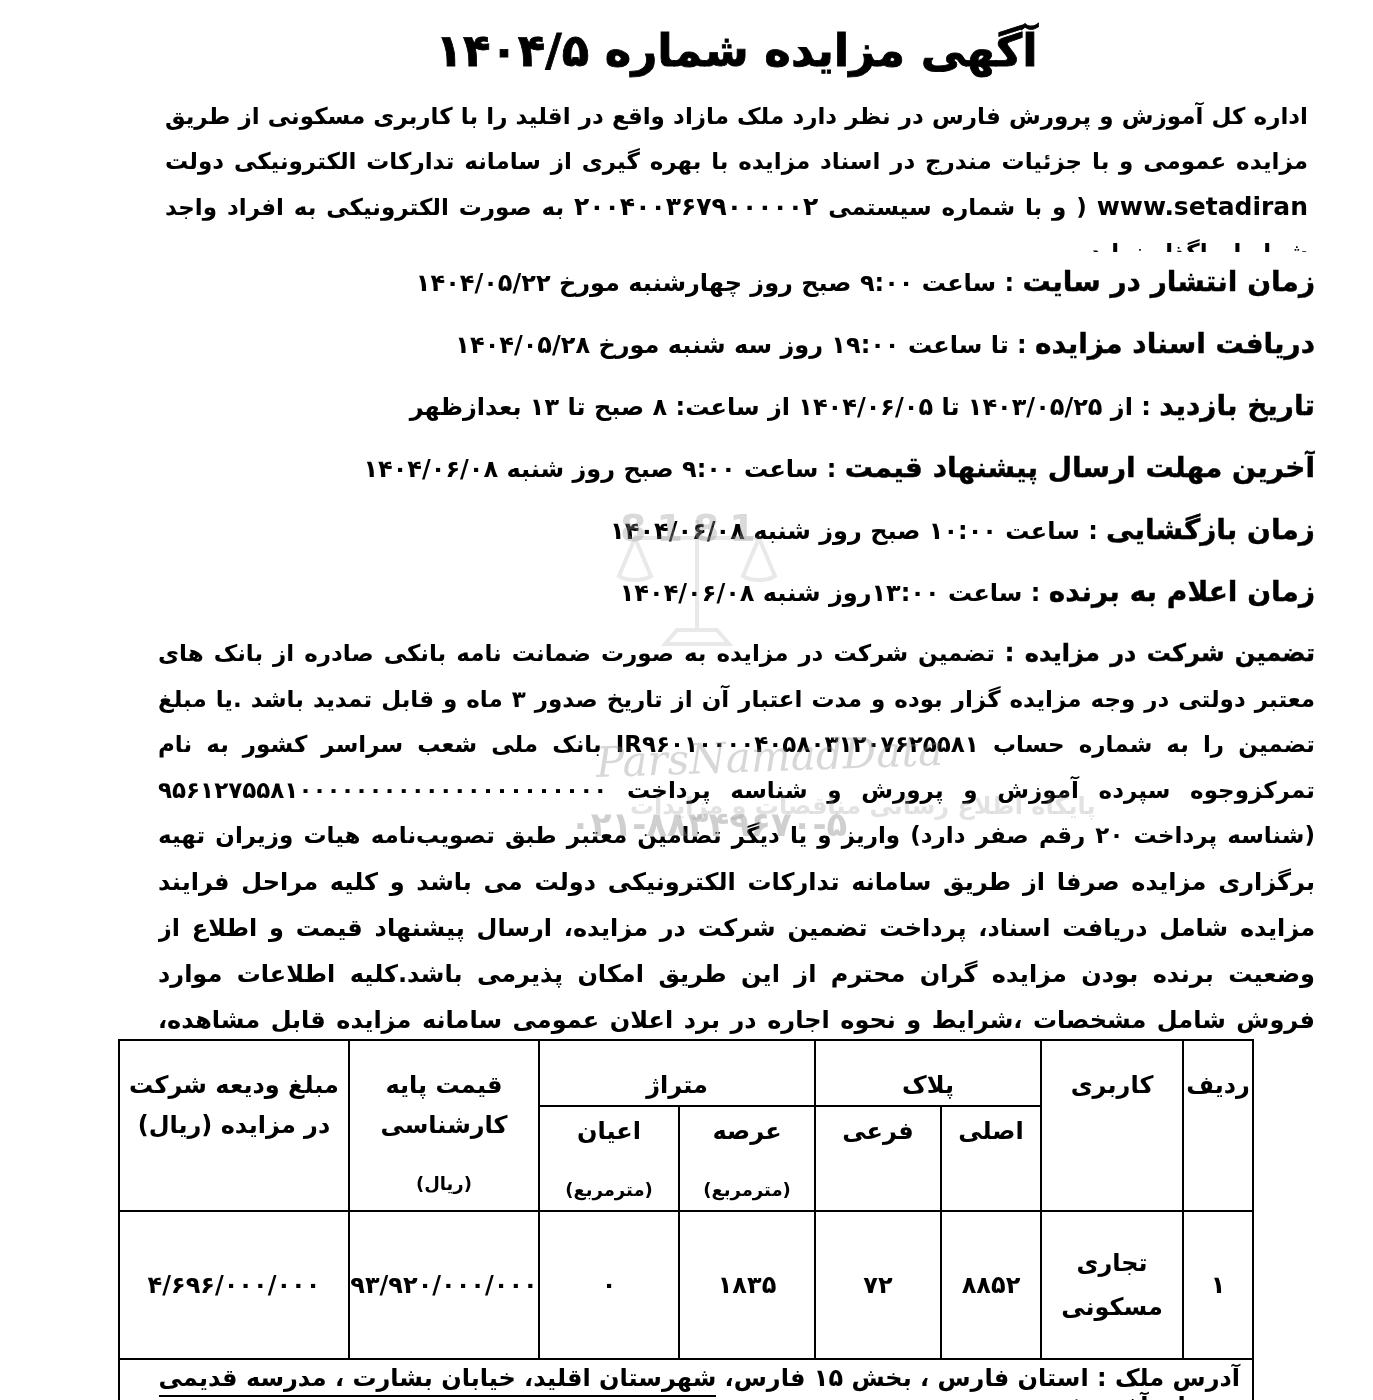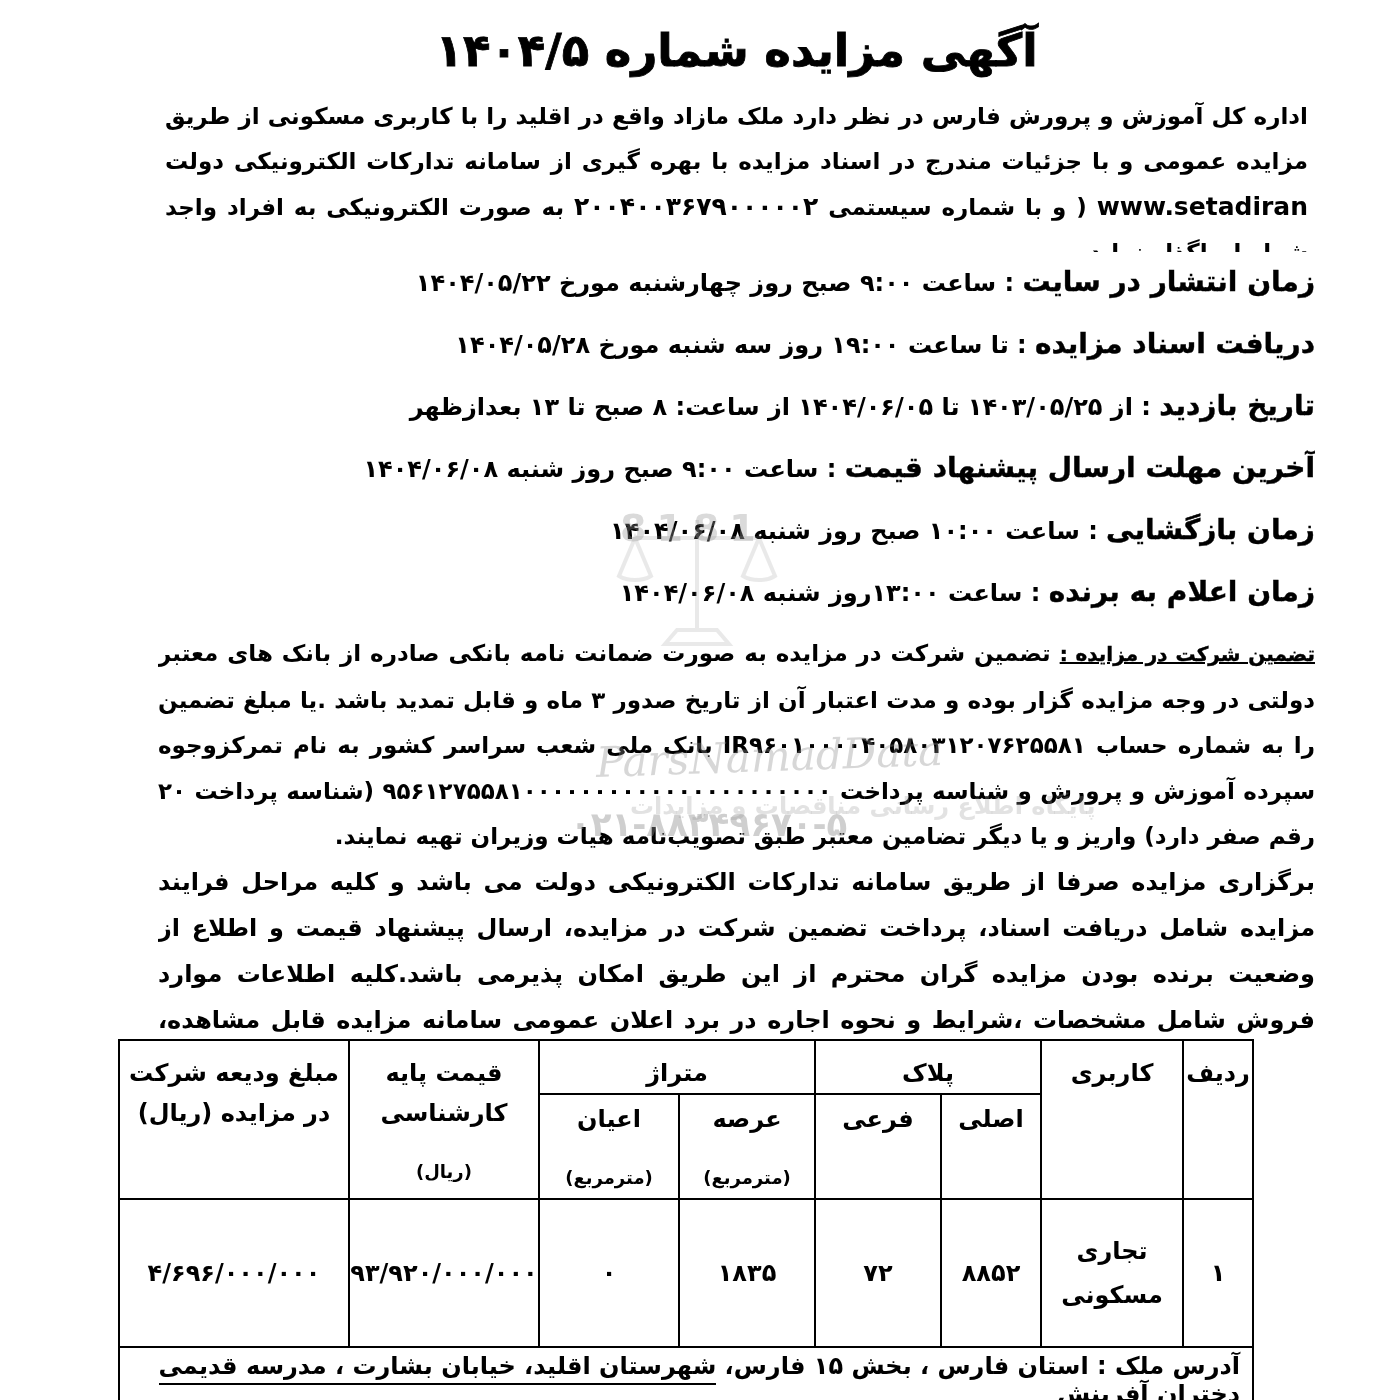--- a/index.html
+++ b/index.html
@@ -42,21 +42,21 @@
 
   .guarantee {
     margin:0;
     font-size:23px;
     font-weight:bold;
     line-height:45.5px;
     text-align:justify;
     height:228px;
     overflow:hidden;
   }
-  .guarantee .glabel { font-size:20px;text-decoration:underline; -webkit-text-stroke:0.4px #000; }
+  .guarantee .glabel { font-size:24px; -webkit-text-stroke:0.4px #000; }
 
   .finalp {
     margin:0;
     font-size:24px;
     font-weight:bold;
     line-height:46px;
     text-align:justify;
     height:180px;
     overflow:hidden;
   }
@@ -68,21 +68,21 @@
     margin:0 61px 0 0;
     direction:rtl;
   }
   .prop th, .prop td {
     border:2px solid #000;
     font-weight:bold;
     text-align:center;
     padding:0;
     overflow:hidden;
   }
-  .prop th { font-size:24px; vertical-align:top; padding-top:12px; line-height:40px; }
+  .prop th { font-size:24px; vertical-align:top; padding-top:24px; line-height:40px; }
   .prop th .sub { font-size:18px; line-height:40px;margin-top:19px; }
   tr.hr1 { height:48px; }
   tr.hr2 { height:98px; }
   tr.hr2 th { padding-top:4px; }
   tr.datarow { height:148px; }
   tr.datarow td { font-size:24px; vertical-align:middle; line-height:44px; }
   td.addr {
     height:50px;
     text-align:right;
     vertical-align:middle;

